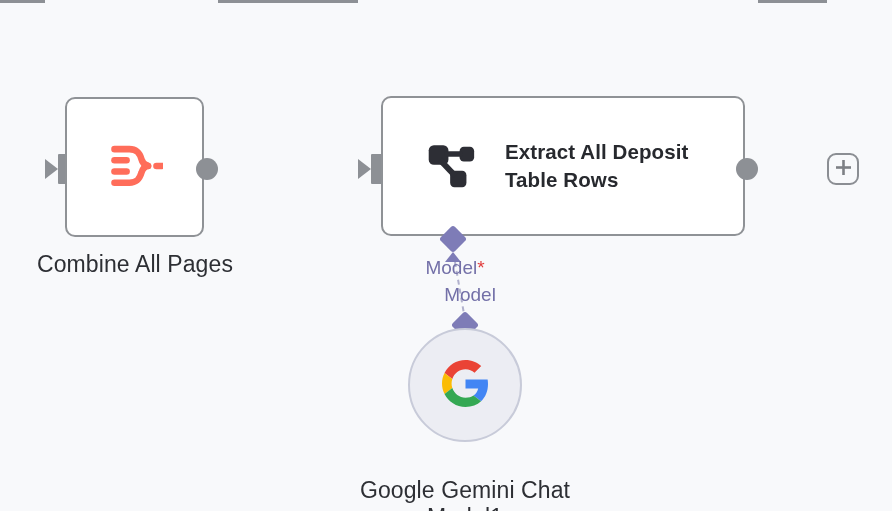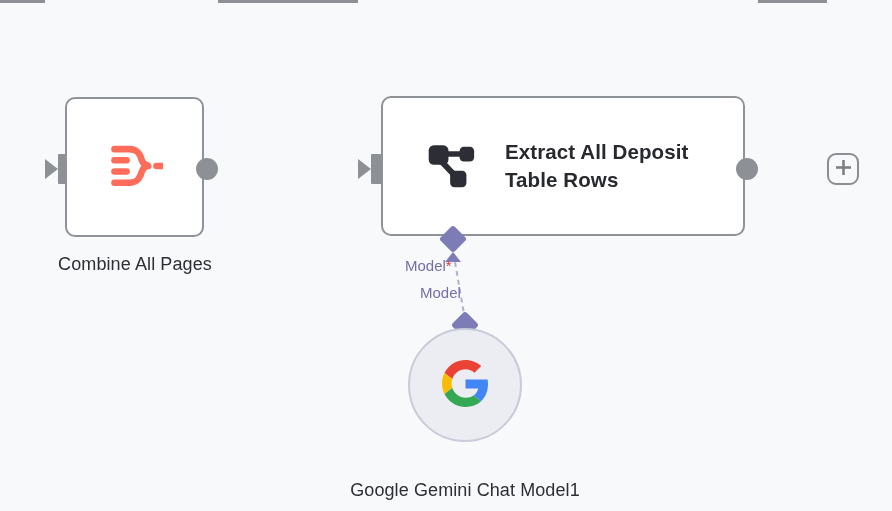--- a/index.html
+++ b/index.html
@@ -70,21 +70,21 @@
     font-weight: 600;
     color: #27292e;
     width: 212px;
     margin-left: 30px;
     letter-spacing: 0.1px;
   }
 
   .node-label {
     position: absolute;
     text-align: center;
-    font-size: 18px;
+    font-size: 23px;
     line-height: 27px;
     font-weight: 500;
     color: #2d2f34;
     letter-spacing: 0.1px;
   }
   .label-combine { left: 15px;  top: 251px; width: 240px; }
   .label-gemini  { left: 345px; top: 477px; width: 240px; }
 
   
   .diamond {
@@ -104,22 +104,22 @@
     border-left: 8px solid transparent;
     border-right: 8px solid transparent;
     border-bottom: 10px solid #7e7cb7;
   }
 
   .model-wire-svg { position: absolute; left: 445px; top: 258px; }
 
   .conn-label {
     position: absolute;
     width: 100px;
-    text-align: left;
-    font-size: 15px;
+    text-align: center;
+    font-size: 19px;
     font-weight: 500;
     color: #7370a8;
   }
   .conn-label .required { color: #e03c3c; }
   .label-model-required { left: 405px; top: 257px; }
   .label-model          { left: 420px; top: 284px; }
 
   
   .gemini-circle {
     position: absolute;

